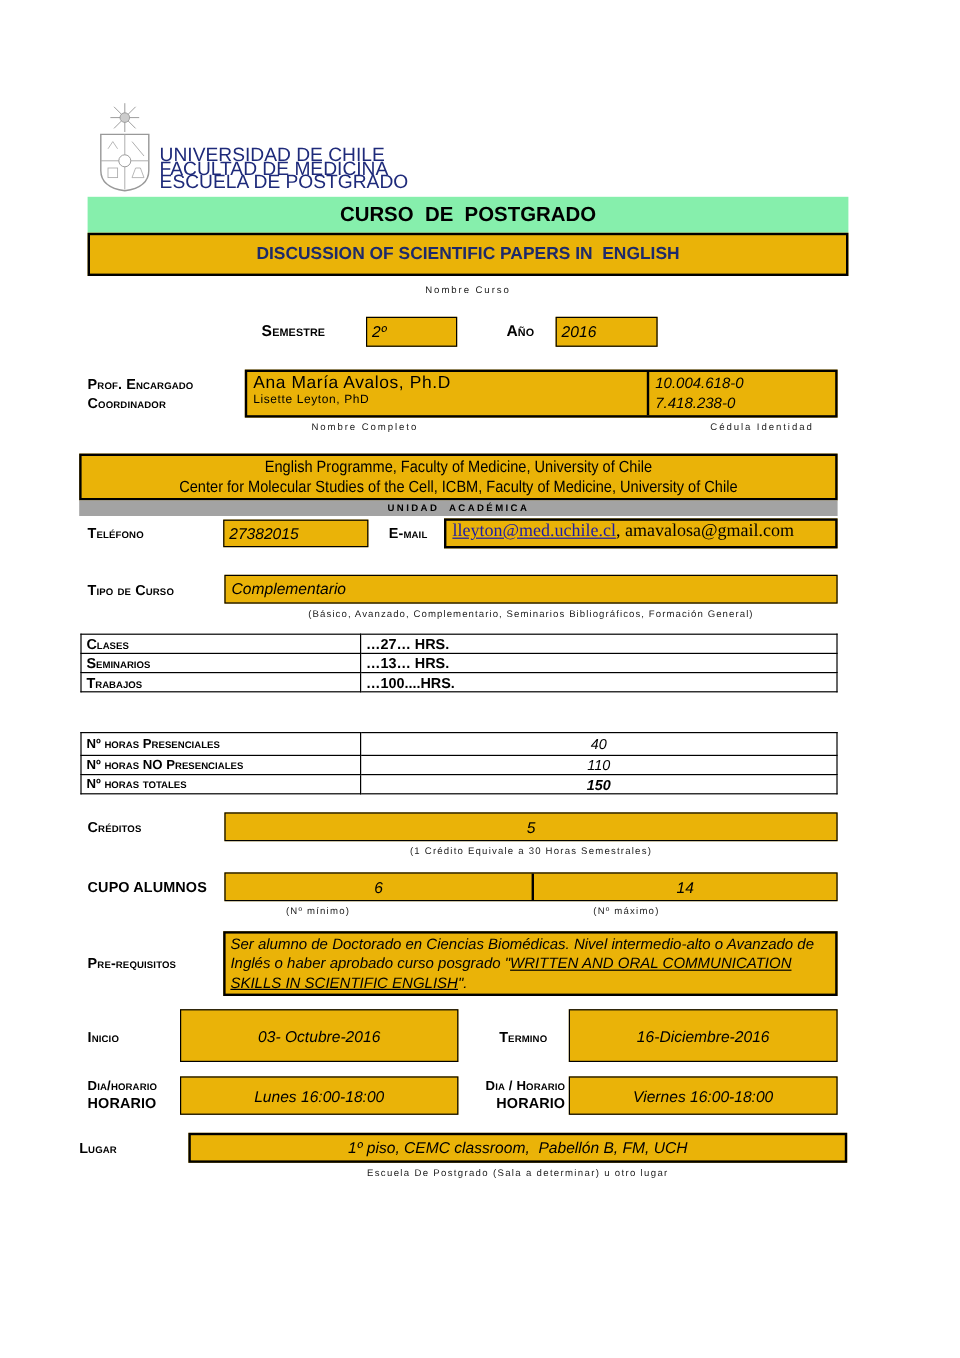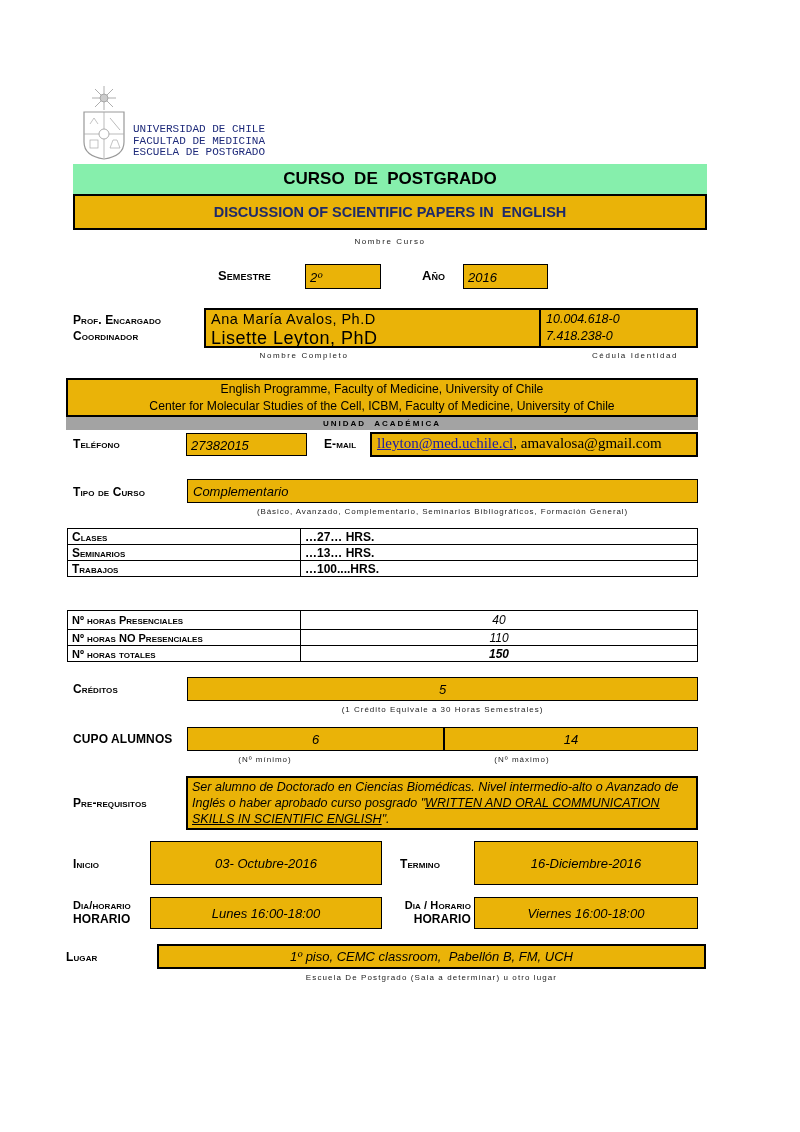--- a/index.html
+++ b/index.html
@@ -5,22 +5,22 @@
   html, body { margin:0; padding:0; background:#fff; }
   body { width:800px; height:1132px; position:relative; overflow:hidden;
          font-family:"Liberation Sans", sans-serif; color:#000; }
   .abs { position:absolute; }
   .box { position:absolute; border:1.5px solid #000; box-sizing:border-box; background:#eab308; }
   .thick { border-width:2.5px; }
   .lbl { position:absolute; font-weight:bold; font-size:12px; font-variant:small-caps; letter-spacing:0.1px; }
   .lbl .big { font-size:13px; }
   .val { font-style:italic; font-size:13px; }
   .cap { position:absolute; font-size:8px; letter-spacing:1.6px; color:#222; text-align:center; }
-  .uni { position:absolute; left:133px; top:124px; font-family:Liberation Mono, monospace; font-size:11px;
-         color:#1e2a7a; line-height:11.5px;text-align:right; }
+  .uni { position:absolute; left:133px; top:124px; font-family:Liberation Sans, sans-serif; font-size:16px;
+         color:#1e2a7a; line-height:11.5px; }
   .title-band { position:absolute; left:73px; top:164px; width:634px; height:30px; background:#86efac; }
   .center { display:flex; align-items:center; justify-content:center; }
   table.grid { position:absolute; border-collapse:collapse; left:67px; }
   table.grid td { border:1px solid #000; padding:0 4px; height:15px; font-size:12px; }
   table.grid .k { font-weight:bold; font-variant:small-caps; width:224px; }
   .u { text-decoration:underline; }
 </style>
 </head>
 <body>
 
@@ -67,21 +67,21 @@
   <span class="big">Año</span>
 </div>
 <div class="box" style="left:463px;top:264px;width:85px;height:25px;padding:3px 4px;">
   <span class="val">2016</span>
 </div>
 
 <div class="lbl" style="left:73px;top:313px;">Prof. Encargado</div>
 <div class="lbl" style="left:73px;top:329px;">Coordinador</div>
 <div class="box thick" style="left:204px;top:308px;width:494px;height:40px;">
   <div class="abs" style="left:5px;top:1px;font-size:14.5px;letter-spacing:0.5px;">Ana María Avalos, Ph.D</div>
-  <div class="abs" style="left:5px;top:18px;font-size:18px;letter-spacing:0.5px;">Lisette Leyton, PhD</div>
+  <div class="abs" style="left:5px;top:18px;font-size:10px;letter-spacing:0.5px;">Lisette Leyton, PhD</div>
   <div class="abs" style="left:333px;top:0;width:1.5px;height:100%;background:#000;"></div>
   <div class="abs val" style="left:340px;top:2px;font-size:12.5px;">10.004.618-0</div>
   <div class="abs val" style="left:340px;top:19px;font-size:12.5px;">7.418.238-0</div>
 </div>
 <div class="cap" style="left:204px;top:351px;width:200px;">Nombre Completo</div>
 <div class="cap" style="left:570px;top:351px;width:130px;">Cédula Identidad</div>
 
 <div class="box thick" style="left:66px;top:378px;width:632px;height:39px;">
   <div style="text-align:center;font-size:13.5px;transform:scaleX(0.9);line-height:17px;">English Programme, Faculty of Medicine, University of Chile</div>
   <div style="text-align:center;font-size:13.5px;transform:scaleX(0.9);line-height:17px;">Center for Molecular Studies of the Cell, ICBM, Faculty of Medicine, University of Chile</div>
@@ -156,21 +156,21 @@
 
 <div class="lbl" style="left:73px;top:796px;">Pre-requisitos</div>
 <div class="box thick" style="left:186px;top:776px;width:512px;height:54px;padding:1px 4px;font-size:12.5px;font-style:italic;line-height:16px;">
   <span>Ser alumno de Doctorado en Ciencias Biomédicas. Nivel intermedio-alto o Avanzado de Inglés o haber aprobado curso posgrado "</span><span class="u">WRITTEN AND ORAL COMMUNICATION SKILLS IN SCIENTIFIC  ENGLISH</span><span>".</span>
 </div>
 
 <div class="lbl" style="left:73px;top:857px;">Inicio</div>
 <div class="box center" style="left:150px;top:841px;width:232px;height:44px;">
   <span class="val">03- Octubre-2016</span>
 </div>
-<div class="lbl" style="left:400px;top:857px;">Termino</div>
+<div class="lbl" style="left:416px;top:857px;">Termino</div>
 <div class="box center" style="left:474px;top:841px;width:224px;height:44px;">
   <span class="val">16-Diciembre-2016</span>
 </div>
 
 <div class="lbl" style="left:73px;top:898px;line-height:14px;">
   <div style="font-size:11px;">Dia/horario</div>
   <div>HORARIO</div>
 </div>
 <div class="box center" style="left:150px;top:897px;width:232px;height:32px;">
   <span class="val">Lunes 16:00-18:00</span>

